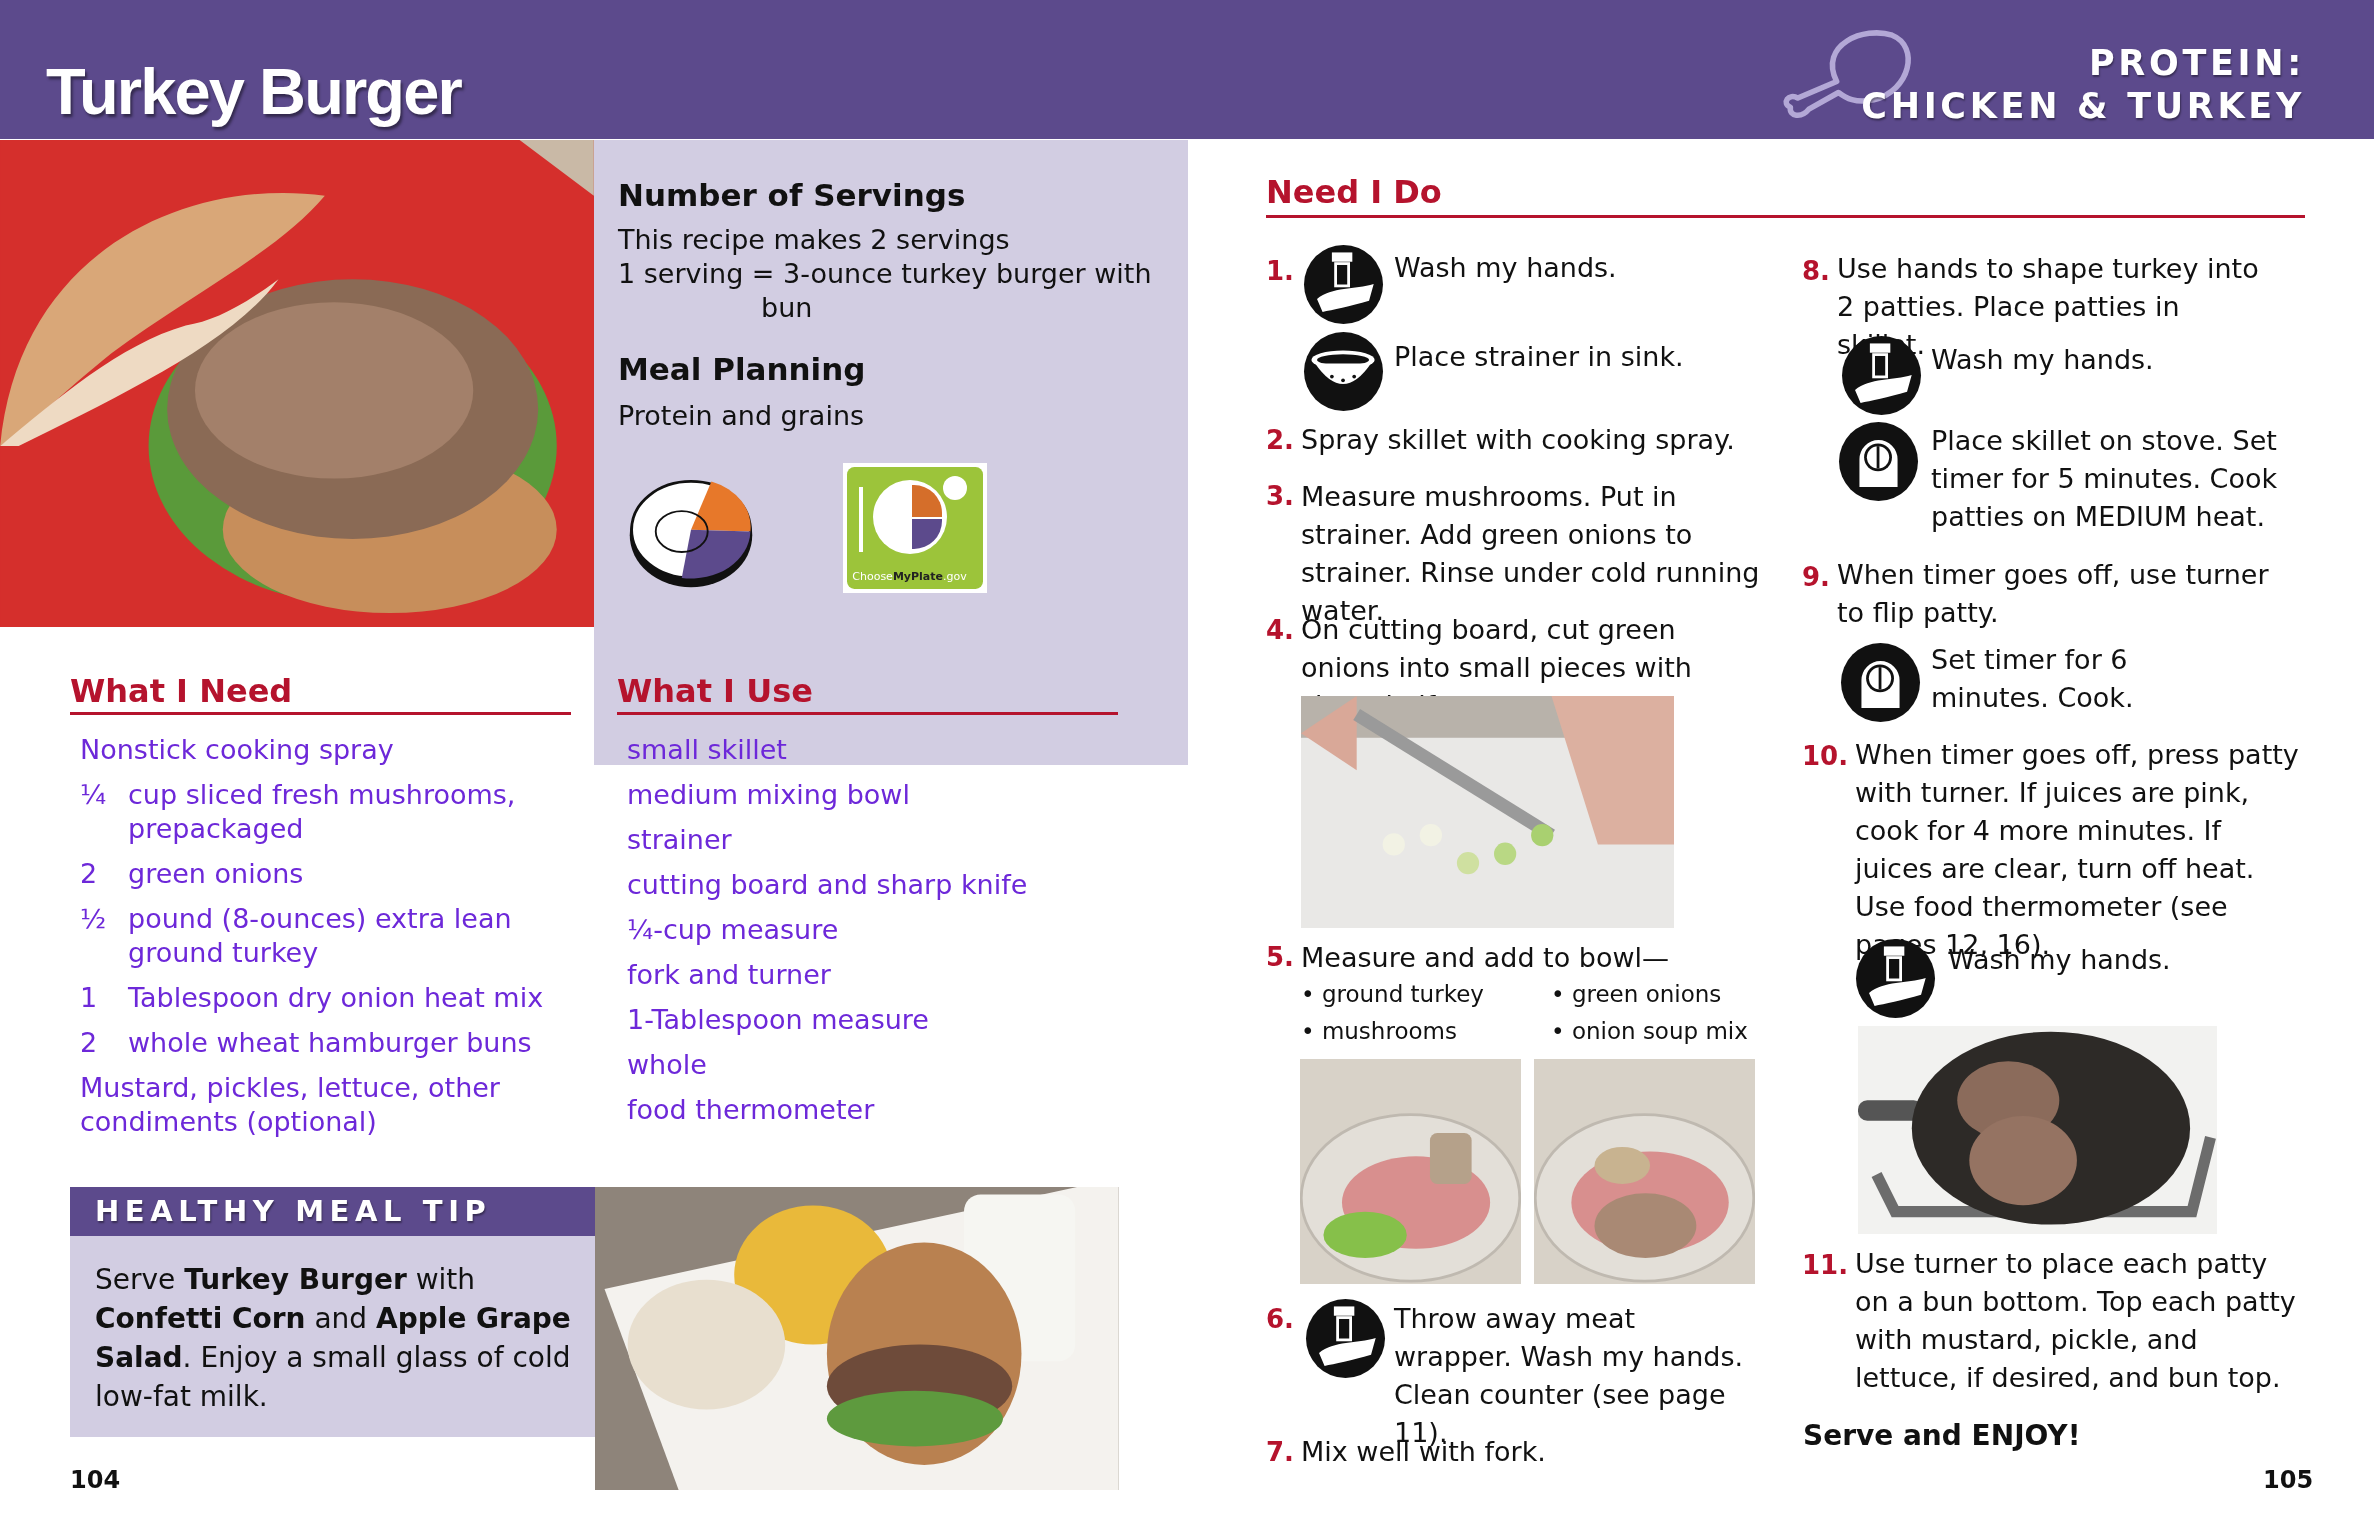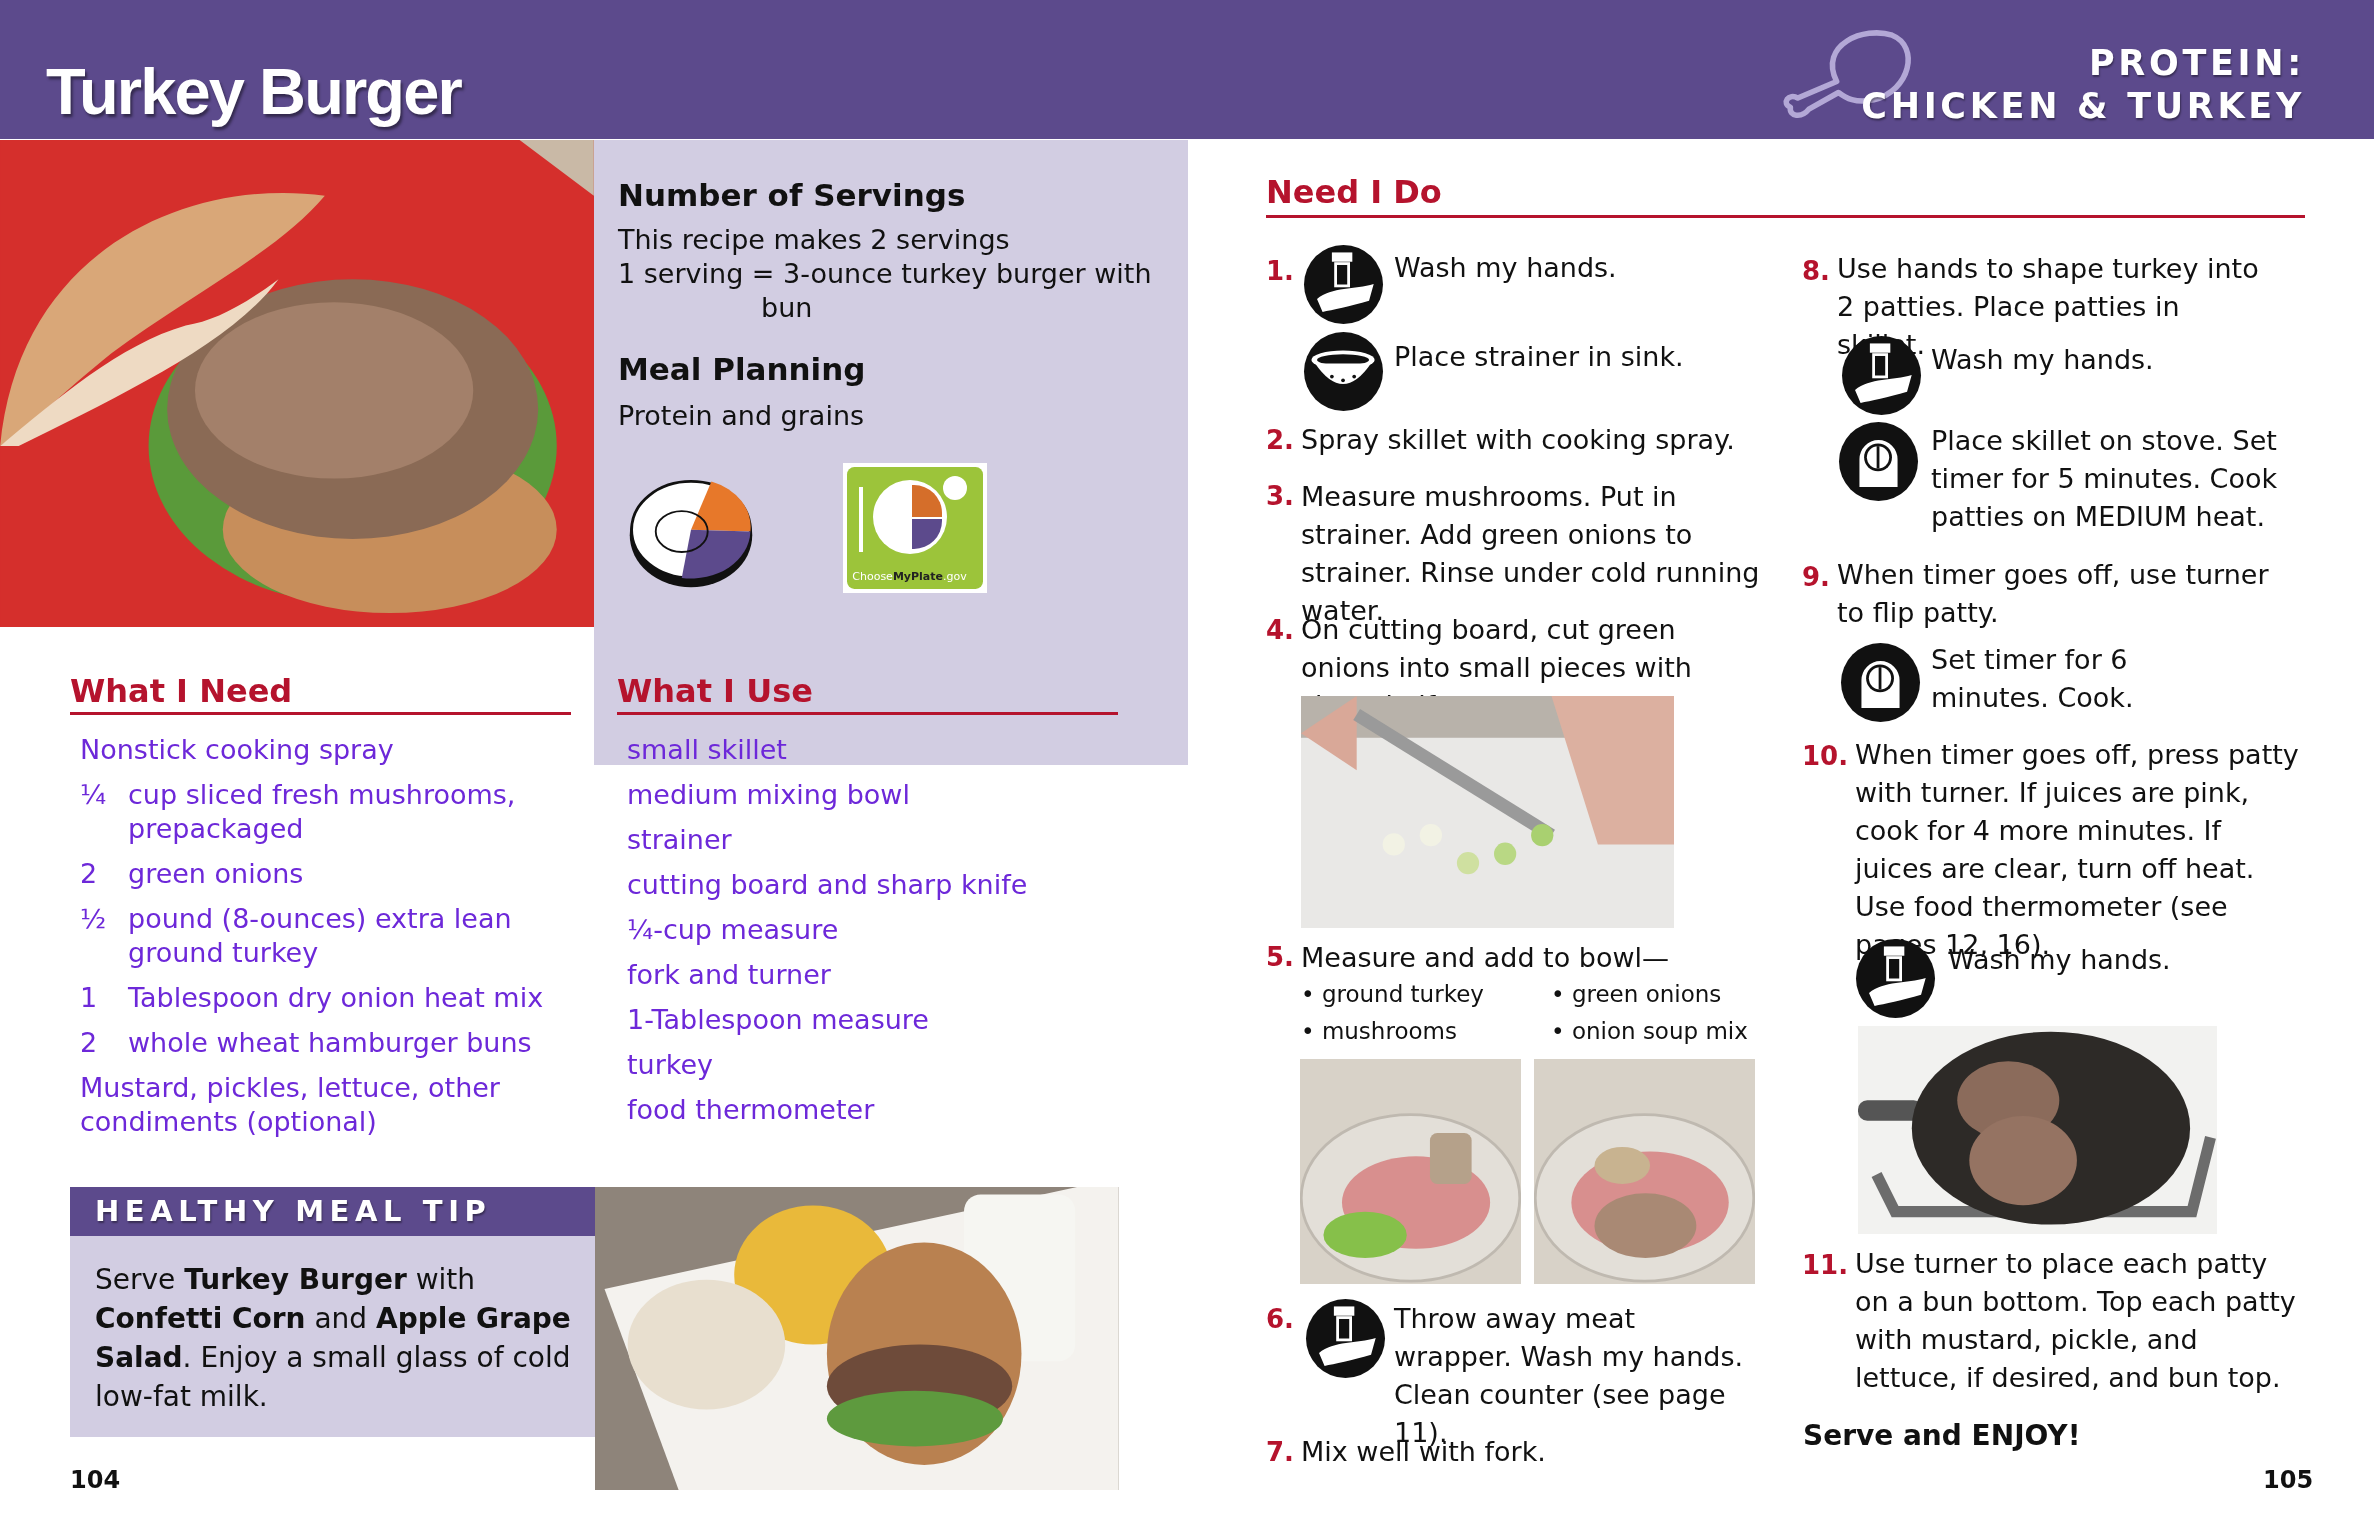--- a/index.html
+++ b/index.html
@@ -134,21 +134,21 @@
 <div class="abs sec-h" style="left:617px; top:672px;">What I Use</div>
 <div class="abs rule" style="left:617px; top:712px; width:501px;"></div>
 <div class="abs list" style="left:617px; top:733px; width:501px;">
   <div class="use-row" style="margin-bottom:11px;">small skillet</div>
   <div class="use-row">medium mixing bowl</div>
   <div class="use-row">strainer</div>
   <div class="use-row">cutting board and sharp knife</div>
   <div class="use-row">¼-cup measure</div>
   <div class="use-row">fork and turner</div>
   <div class="use-row">1-Tablespoon measure</div>
-  <div class="use-row">turkey</div>
+  <div class="use-row">whole</div>
   <div class="use-row">food thermometer</div>
 </div>
 
 <div class="abs tip-head">HEALTHY MEAL TIP</div>
 <div class="abs tip-body"><span>Serve </span><b>Turkey Burger</b><span> with </span><b>Confetti Corn</b><span> and </span><b>Apple Grape Salad</b><span>. Enjoy a small glass of cold low-fat milk.</span></div>
 <div class="abs tip-photo">
   <svg width="524" height="303" viewBox="0 0 565 327">
     <rect width="565" height="327" fill="#8e847a"></rect>
     <path d="M10 110 L 520 0 L 565 0 L 565 327 L 90 327 Z" fill="#f4f2ee"></path>
     <rect x="398" y="8" width="120" height="180" rx="18" fill="#f6f6f2"></rect>

